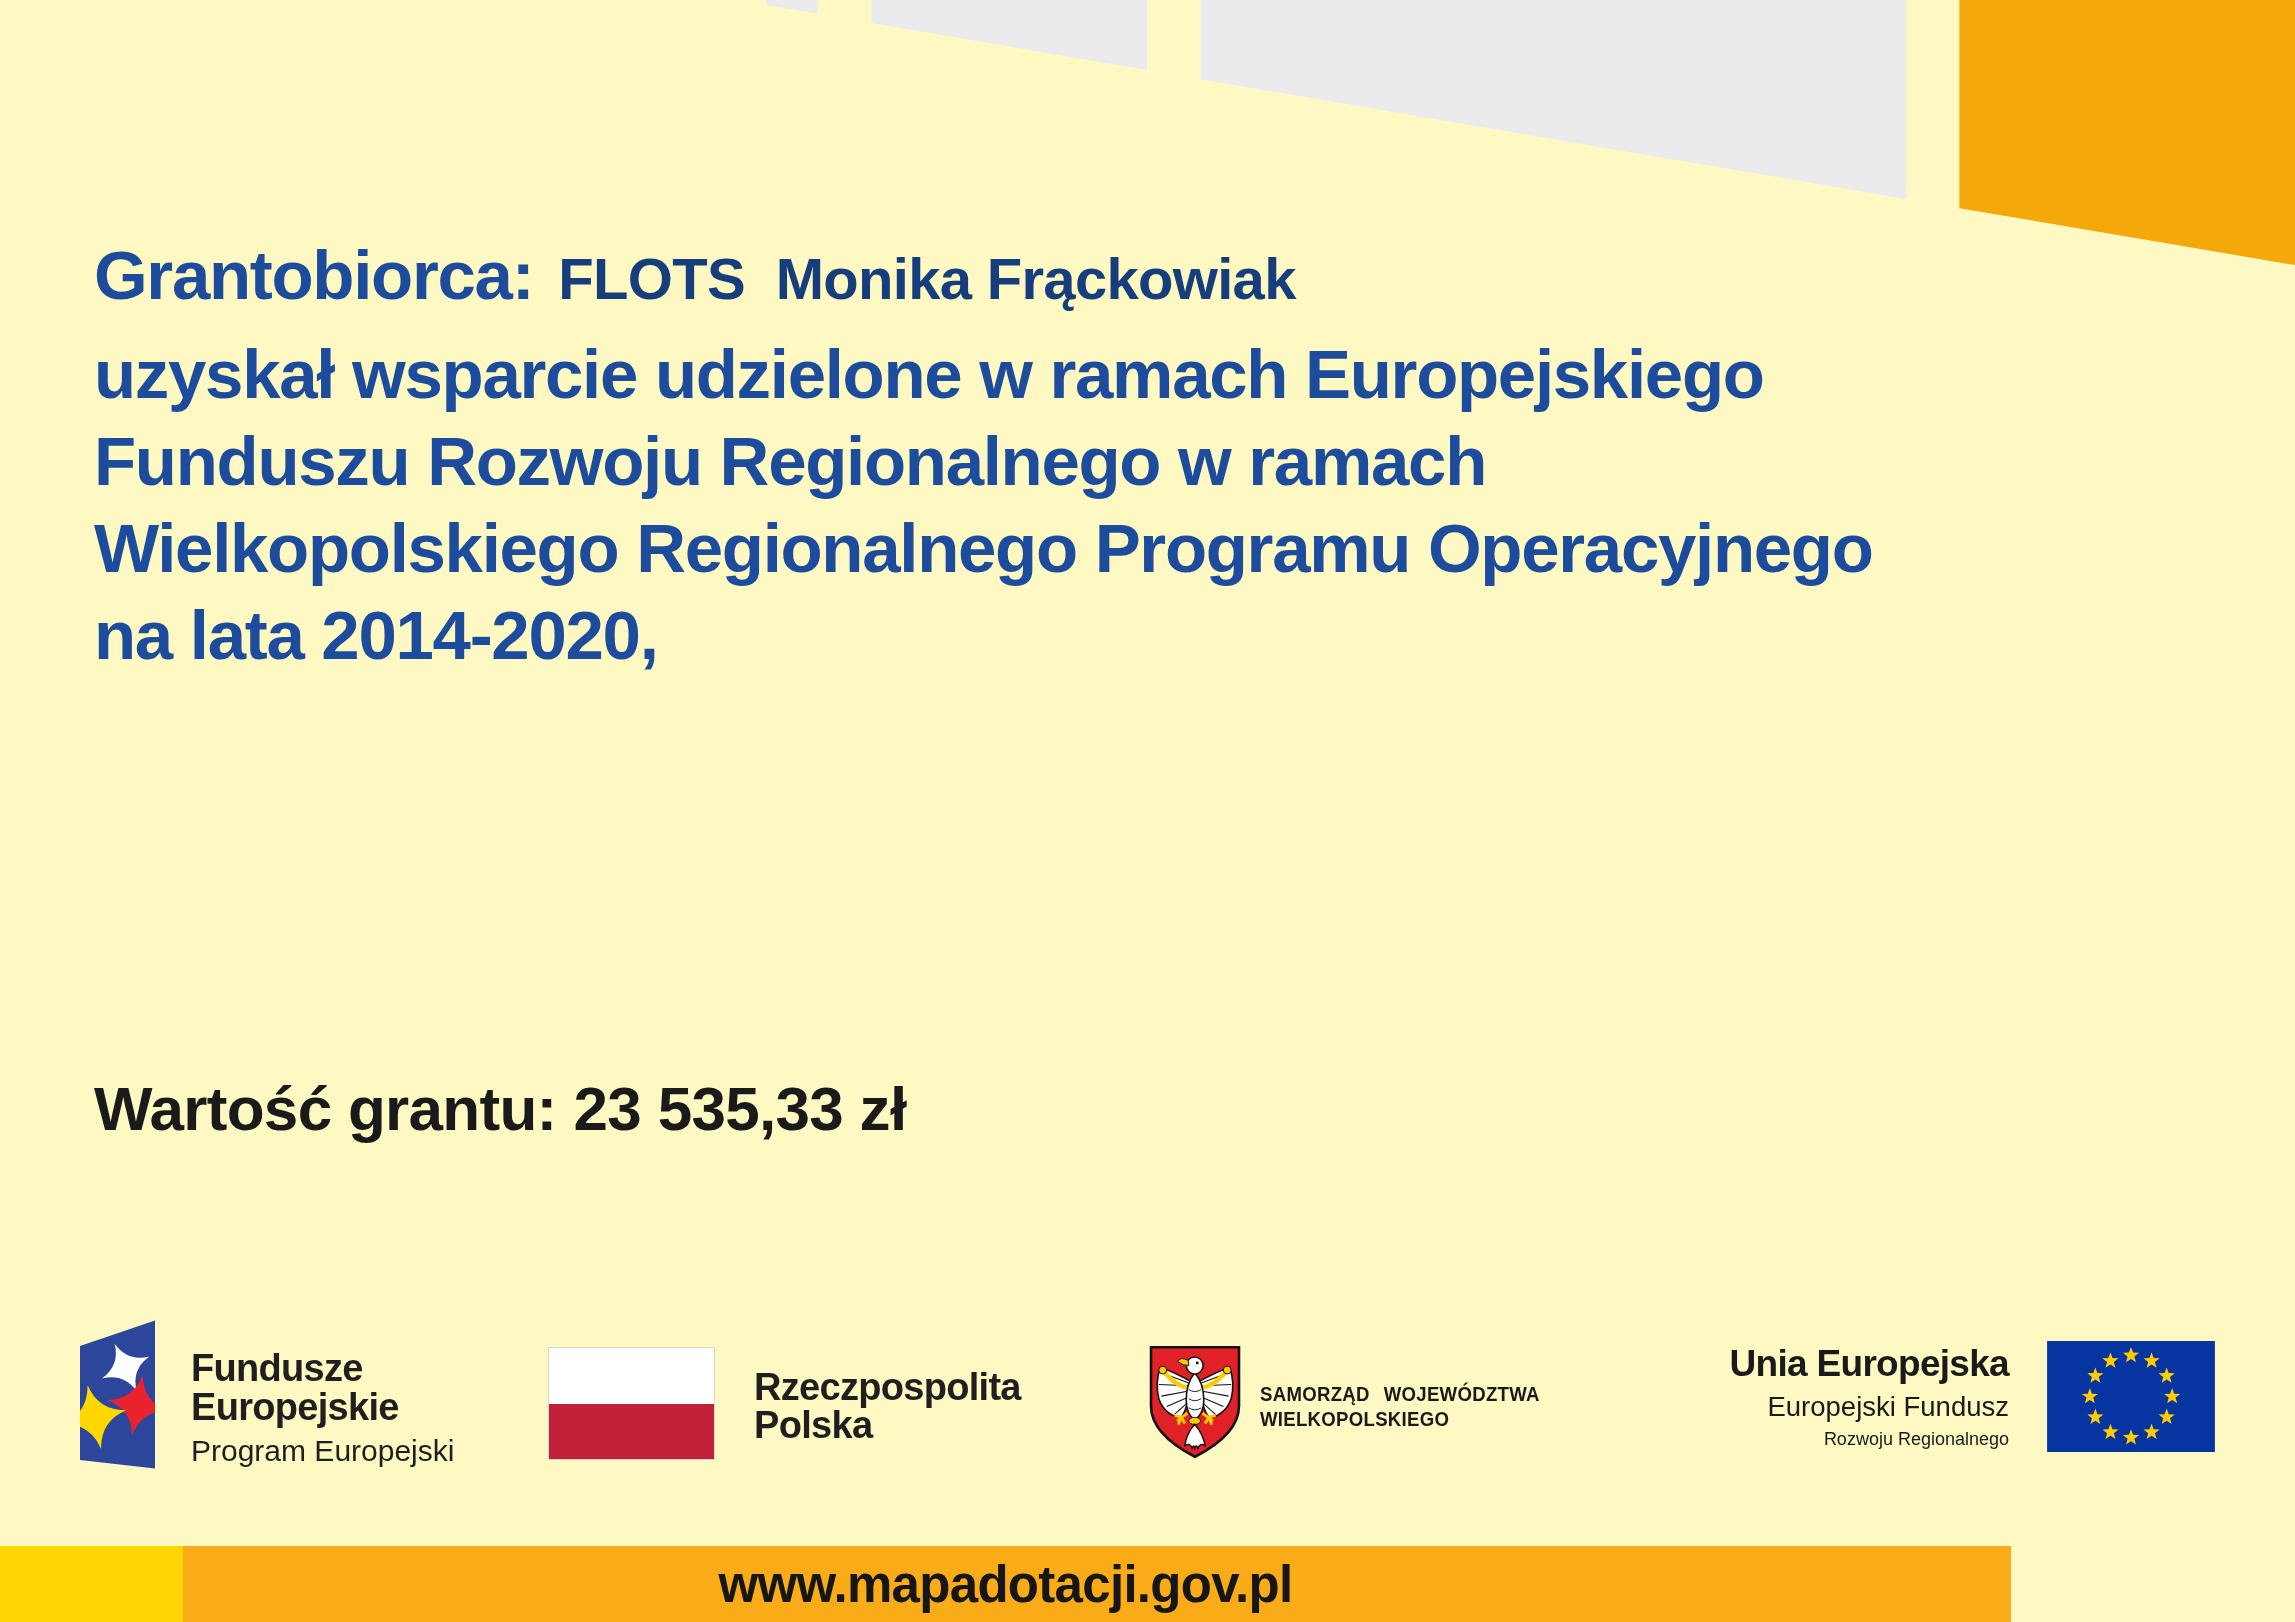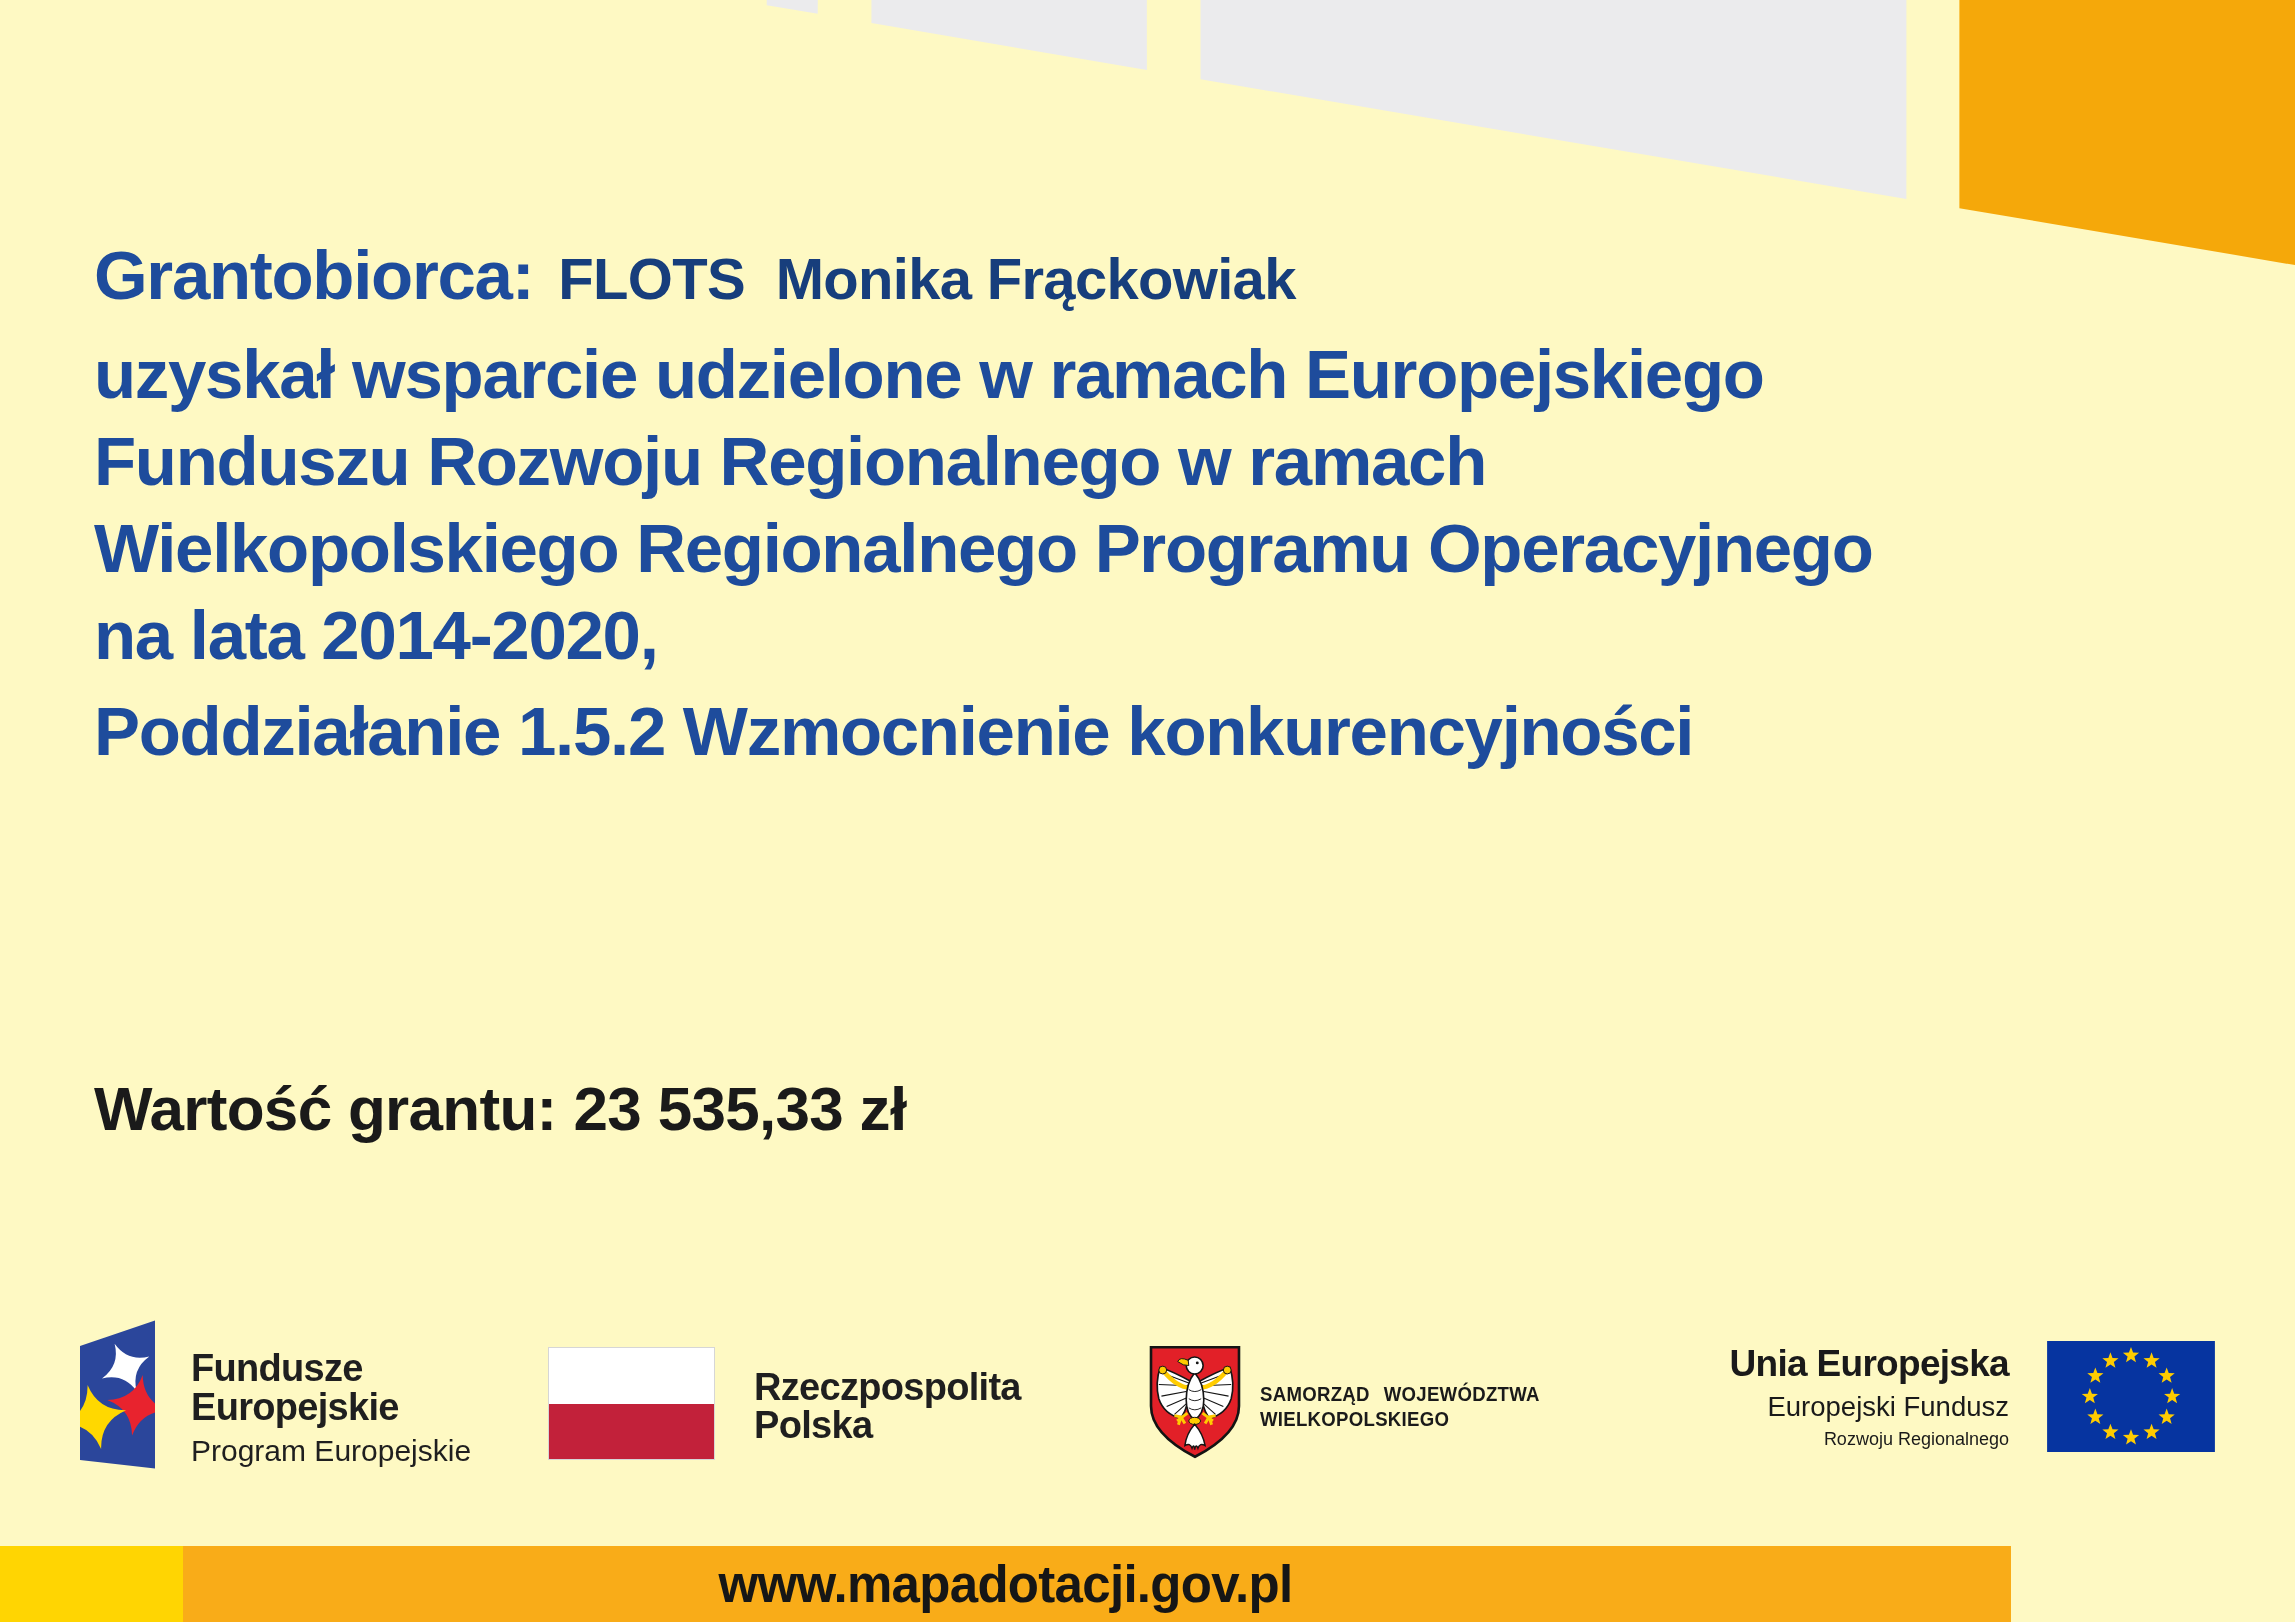--- a/index.html
+++ b/index.html
@@ -61,38 +61,37 @@
   <div class="headline">
     <span class="headline-label">Grantobiorca:</span>
     <span class="headline-name">FLOTS  Monika Frąckowiak</span>
   </div>
 
   <div class="body-text">
     <div class="body-line">uzyskał wsparcie udzielone w ramach Europejskiego</div>
     <div class="body-line">Funduszu Rozwoju Regionalnego w ramach</div>
     <div class="body-line">Wielkopolskiego Regionalnego Programu Operacyjnego</div>
     <div class="body-line">na lata 2014-2020,</div>
-    <div class="body-line para2">Poddziałanie 1.5.2 Wzmocnienie konkurencyjności</div>
   </div>
 
   <div class="grant-line">
     <span class="grant-label">Wartość grantu:</span>
     <span class="grant-amount">23 535,33 zł</span>
   </div>
 
   <svg class="logo" style="left:80px;top:1320px;" width="75" height="149" viewBox="0 0 115 227">
     <polygon points="0,39 115,0 115,227 0,214" fill="#2B469B"></polygon>
     <path d="M70,32 Q76.4,65.6 110,72 Q76.4,78.4 70,112 Q63.6,78.4 30,72 Q63.6,65.6 70,32 Z" fill="#FFFFFF" transform="rotate(-25 70 72)"></path>
     <path d="M88,83 Q95.5,122.5 135,130 Q95.5,137.5 88,177 Q80.5,137.5 41,130 Q80.5,122.5 88,83 Z" fill="#E8232E" transform="rotate(10 88 130)"></path>
     <path d="M22,98 Q30,140 72,148 Q30,156 22,198 Q14,156 -28,148 Q14,140 22,98 Z" fill="#FFD800" transform="rotate(-12 22 148)"></path>
   </svg>
   <div class="logo fe-text">
     <div class="fe-line">Fundusze</div>
     <div class="fe-line">Europejskie</div>
-    <div class="fe-sub">Program Europejskie</div>
+    <div class="fe-sub">Program Europejski</div>
   </div>
 
   <div class="logo pl-flag">
     <div class="half-white"></div>
     <div class="half-red"></div>
   </div>
   <div class="logo pl-text">
     <div class="pl-line">Rzeczpospolita</div>
     <div class="pl-line">Polska</div>
   </div>

